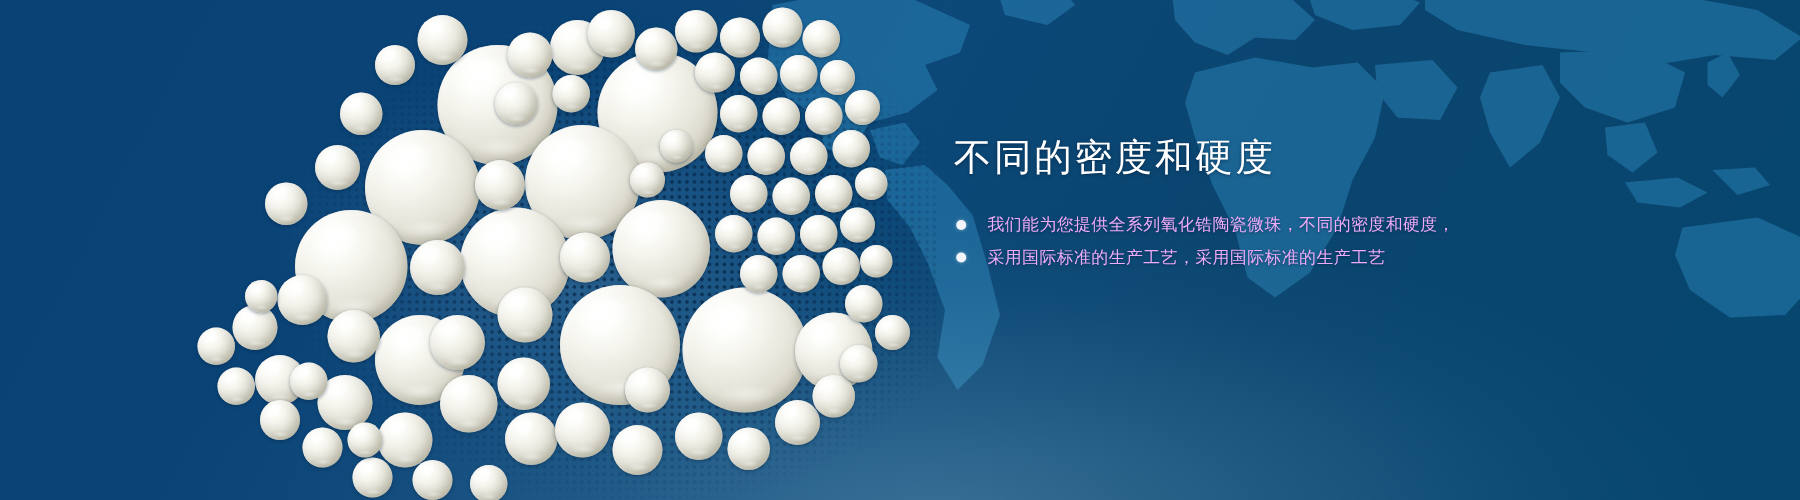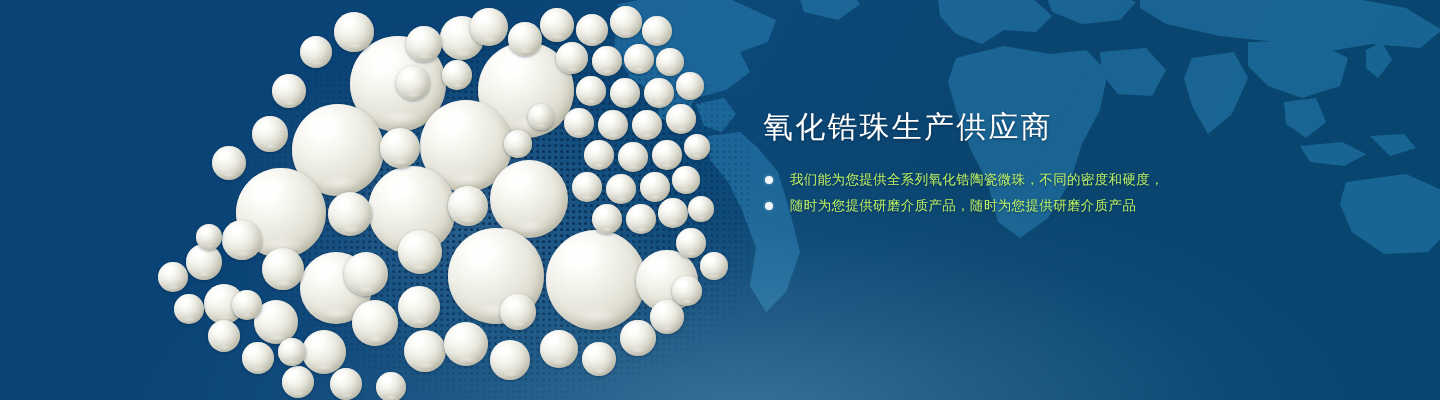--- a/index.html
+++ b/index.html
@@ -151,21 +151,21 @@
     list-style: none;
     margin: 22px 0 0 0;
     padding: 0;
   }
   .bullet-item {
     position: relative;
     padding-left: 27px;
     margin-bottom: 2px;
     font-size: 13.5px;
     line-height: 23.5px;
-    color: #bef264;
+    color: #f0abfc;
     letter-spacing: 0.35px;
     text-shadow: 0 1px 2px rgba(2,24,48,0.50);
   }
   .bullet-dot {
     position: absolute;
     left: 2px;
     top: 8px;
     width: 8px;
     height: 8px;
     border-radius: 50%;
@@ -308,31 +308,31 @@
     <div class="bead" style="left:196px;top:224px;width:26px;height:26px;"></div>
     <div class="bead" style="left:232px;top:290px;width:30px;height:30px;"></div>
     <div class="bead" style="left:278px;top:338px;width:28px;height:28px;"></div>
     <div class="bead" style="left:500px;top:294px;width:36px;height:36px;"></div>
     <div class="bead" style="left:672px;top:276px;width:30px;height:30px;"></div>
     <div class="bead" style="left:504px;top:130px;width:28px;height:28px;"></div>
     <div class="bead" style="left:528px;top:104px;width:26px;height:26px;"></div>
   </div>
 
   <div class="content">
-    <h1 class="headline">氧化锆珠生产供应商</h1>
+    <h1 class="headline">不同的密度和硬度</h1>
 
     <ul class="bullets">
 
       <li class="bullet-item">
         <span class="bullet-dot"></span>
         <span class="bullet-line">我们能为您提供全系列氧化锆陶瓷微珠，不同的密度和硬度，</span>
       </li>
 
 
       <li class="bullet-item">
         <span class="bullet-dot"></span>
-        <span class="bullet-line">随时为您提供研磨介质产品，随时为您提供研磨介质产品</span>
+        <span class="bullet-line">采用国际标准的生产工艺，采用国际标准的生产工艺</span>
       </li>
 
     </ul>
   </div>
 
 </div>
 
 </body></html>

